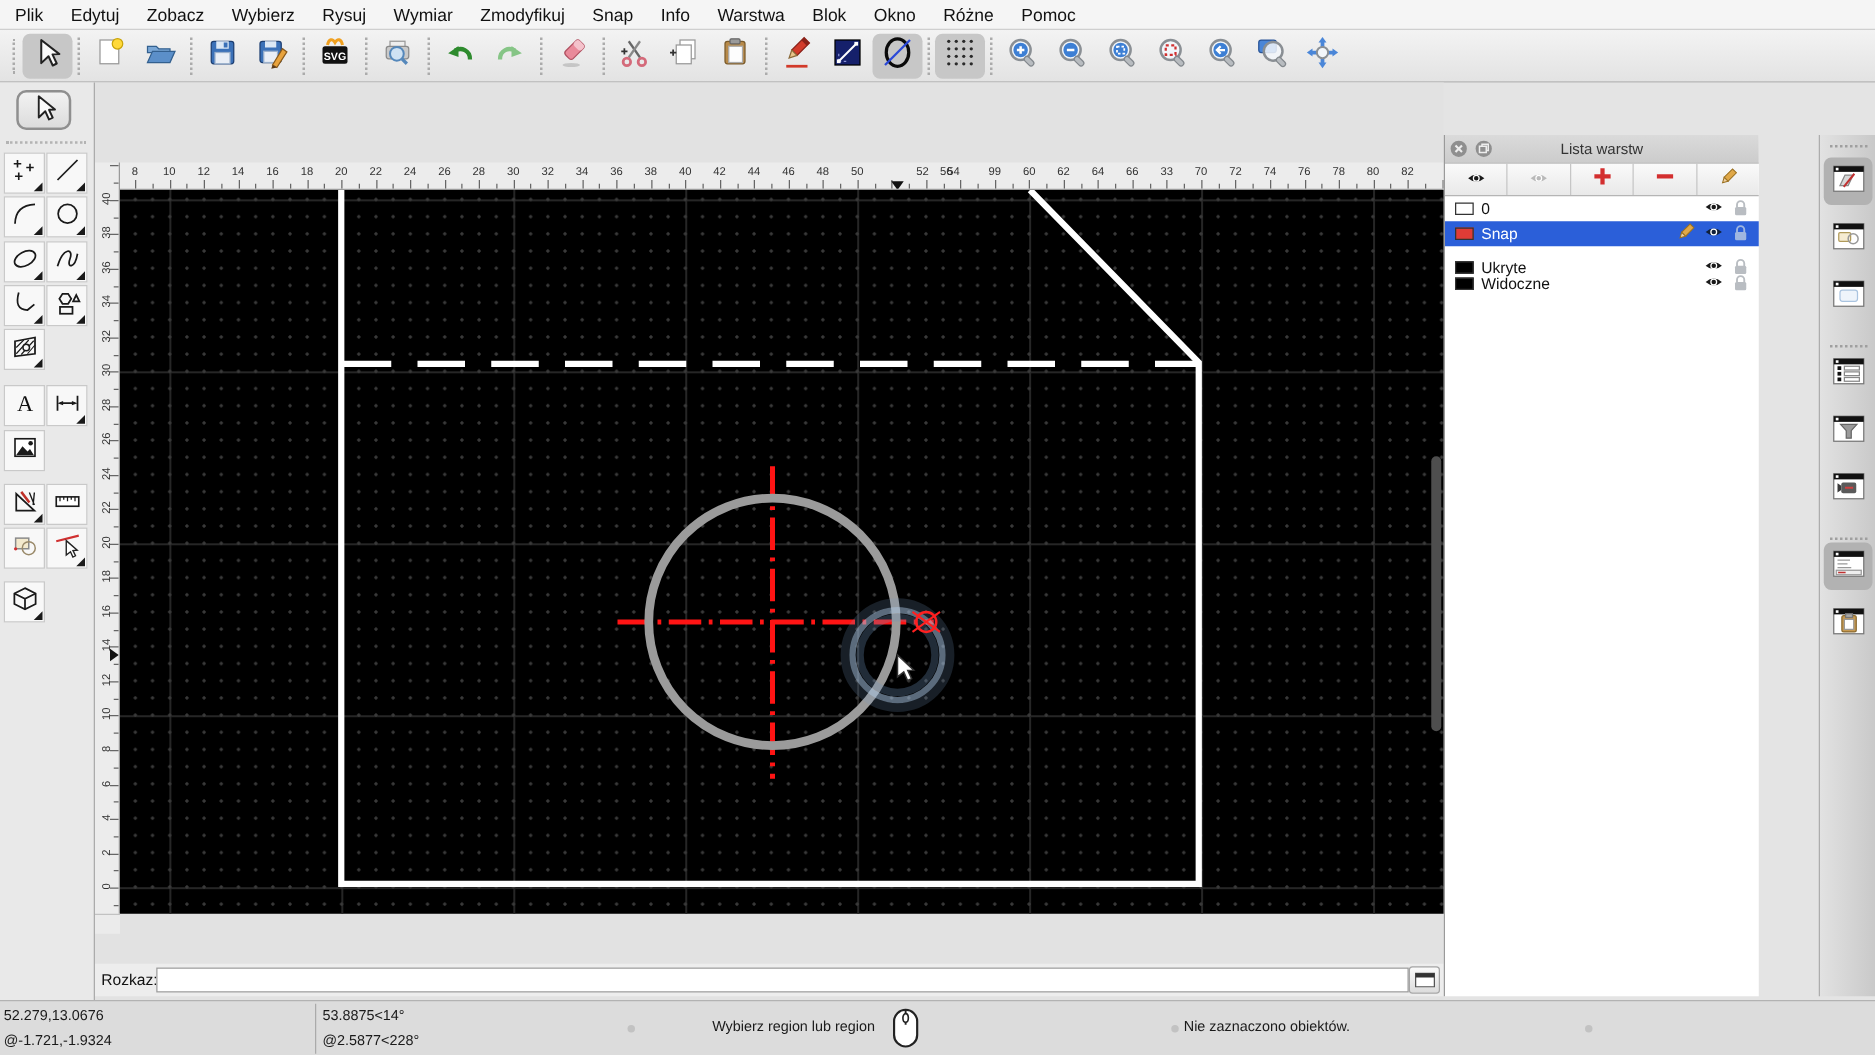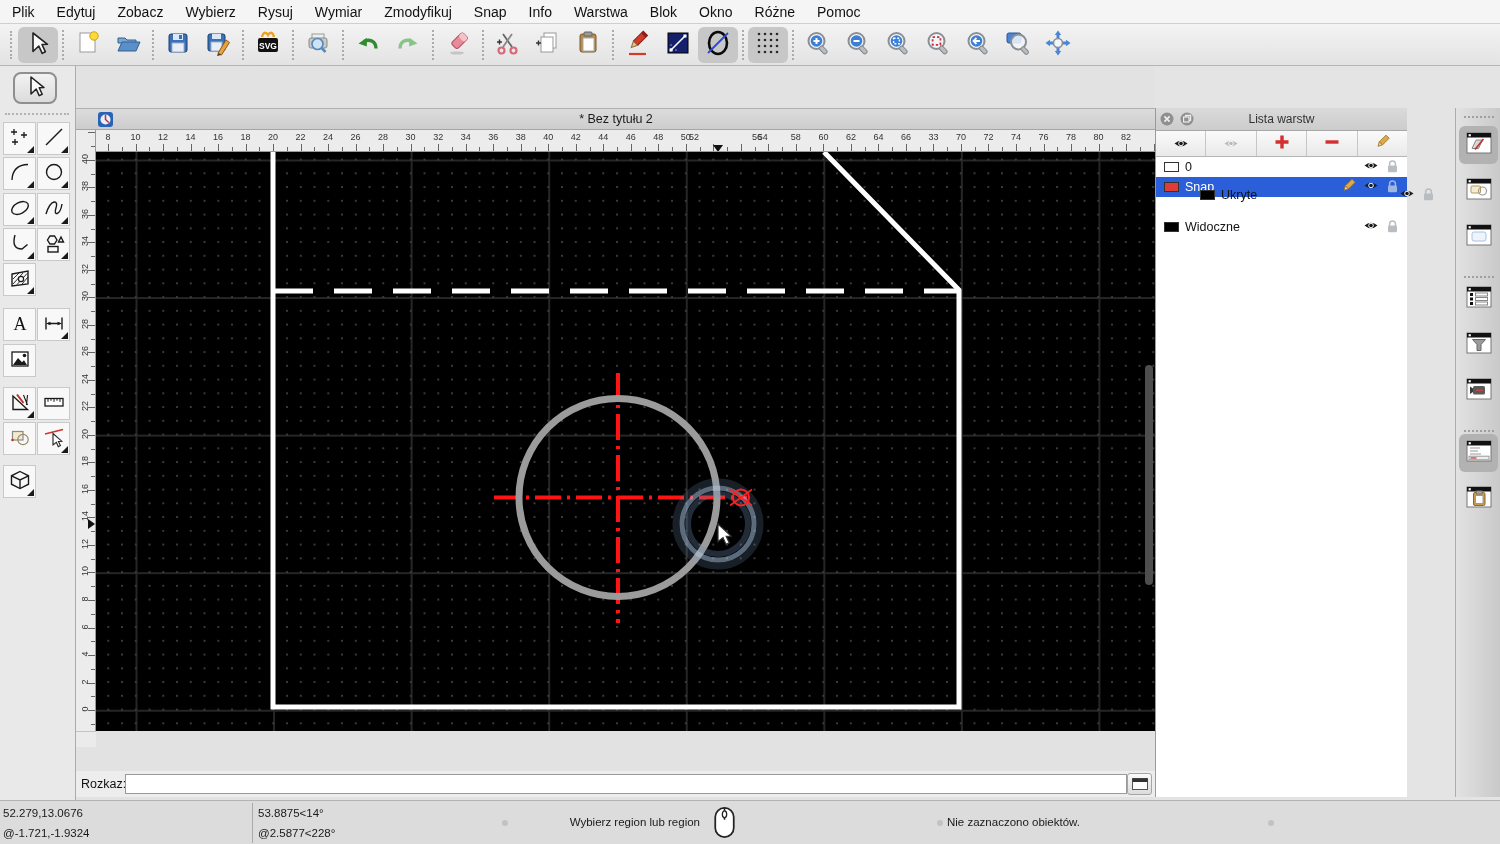--- a/index.html
+++ b/index.html
@@ -473,30 +473,20 @@
           <span><svg width="22" height="22" viewBox="0 0 22 22">
               <polygon points="11,2.5 19.5,6.8 19.5,15.2 11,19.5 2.5,15.2 2.5,6.8" fill="none" stroke="#1a1a1a" stroke-width="1.4"></polygon>
               <path d="M2.5,6.8 L11,11 L19.5,6.8 M11,11 V19.5" fill="none" stroke="#1a1a1a" stroke-width="1.4"></path>
             </svg></span>
           <span class="pal-corner"></span>
         </div>
       </div>
   </div>
 
   <div class="doc-win">
-    <div class="doc-title">
-      <span class="doc-icon">
-        <svg width="15" height="15" viewBox="0 0 15 15">
-            <rect width="15" height="15" rx="3" fill="#2a62b8"></rect>
-            <circle cx="7.5" cy="7.5" r="5" fill="#e9eff8"></circle>
-            <path d="M7.5,2.8 V7.5 l3.2,3" stroke="#c03028" stroke-width="1.5" fill="none"></path>
-          </svg>
-      </span>
-      <span class="ttl">* Bez tytułu 2</span>
-    </div>
 
     <div class="hruler" id="hruler">
         <div class="tick" style="left:12.0px;height:7px"></div>
         <div class="tick" style="left:25.8px;height:4px"></div>
         <div class="tick" style="left:39.5px;height:7px"></div>
         <div class="tick" style="left:53.3px;height:4px"></div>
         <div class="tick" style="left:67.0px;height:7px"></div>
         <div class="tick" style="left:80.8px;height:4px"></div>
         <div class="tick" style="left:94.5px;height:7px"></div>
         <div class="tick" style="left:108.3px;height:4px"></div>
@@ -584,24 +574,24 @@
         <span class="lab" style="left: 342.2px;">32</span>
         <span class="lab" style="left: 369.7px;">34</span>
         <span class="lab" style="left: 397.2px;">36</span>
         <span class="lab" style="left: 424.7px;">38</span>
         <span class="lab" style="left: 452.2px;">40</span>
         <span class="lab" style="left: 479.7px;">42</span>
         <span class="lab" style="left: 507.2px;">44</span>
         <span class="lab" style="left: 534.8px;">46</span>
         <span class="lab" style="left: 562.3px;">48</span>
         <span class="lab" style="left: 589.8px;">50</span>
-        <span class="lab" style="left: 598px;">52</span>
+        <span class="lab" style="left: 642px;">52</span>
         <span class="lab" style="left: 644.8px; padding-left: 44px;">54</span>
         <span class="lab" style="left: 661px;">56</span>
-        <span class="lab" style="left: 699.8px;">58</span>
+        <span class="lab" style="left: 699.8px;">99</span>
         <span class="lab" style="left: 727.4px;">60</span>
         <span class="lab" style="left: 754.9px;">62</span>
         <span class="lab" style="left: 782.4px;">64</span>
         <span class="lab" style="left: 809.9px;">66</span>
         <span class="lab" style="left: 837.4px;">33</span>
         <span class="lab" style="left: 864.9px;">70</span>
         <span class="lab" style="left: 892.4px;">72</span>
         <span class="lab" style="left: 920px;">74</span>
         <span class="lab" style="left: 947.5px;">76</span>
         <span class="lab" style="left: 975px;">78</span>
@@ -787,21 +777,21 @@
             <span><svg width="16" height="11" viewBox="0 0 16 11">
                 <path d="M1.5,5.5 Q8,0 14.5,5.5 Q8,11 1.5,5.5 Z" fill="#10203a"></path>
                 <circle cx="8" cy="5.5" r="2.3" fill="#10203a" stroke="#fff" stroke-width="1"></circle>
               </svg></span>
             <span><svg width="13" height="14" viewBox="0 0 13 14">
                 <path d="M3.6,7 V4.8 a2.9,2.9 0 0 1 5.8,0 V7" fill="none" stroke="#9fb6e0" stroke-width="1.5"></path>
                 <rect x="2" y="6.6" width="9" height="6.6" rx="1.2" fill="#9fb6e0"></rect>
               </svg></span>
           </span>
         </div>
-        <div class="layer-row" style="top: 77px; margin-left: 36px;">
+        <div class="layer-row" style="top: 96px;">
           <span class="layer-swatch" style="background:#000000"></span>
           <span class="layer-name">Ukryte</span>
           <span class="layer-icons">
             <span><svg width="16" height="11" viewBox="0 0 16 11">
                 <path d="M1.5,5.5 Q8,0 14.5,5.5 Q8,11 1.5,5.5 Z" fill="#1a1a1a"></path>
                 <circle cx="8" cy="5.5" r="2.3" fill="#1a1a1a" stroke="#fff" stroke-width="1"></circle>
               </svg></span>
             <span><svg width="13" height="14" viewBox="0 0 13 14">
                 <path d="M3.6,7 V4.8 a2.9,2.9 0 0 1 5.8,0 V7" fill="none" stroke="#b9bdc2" stroke-width="1.5"></path>
                 <rect x="2" y="6.6" width="9" height="6.6" rx="1.2" fill="#b9bdc2"></rect>

